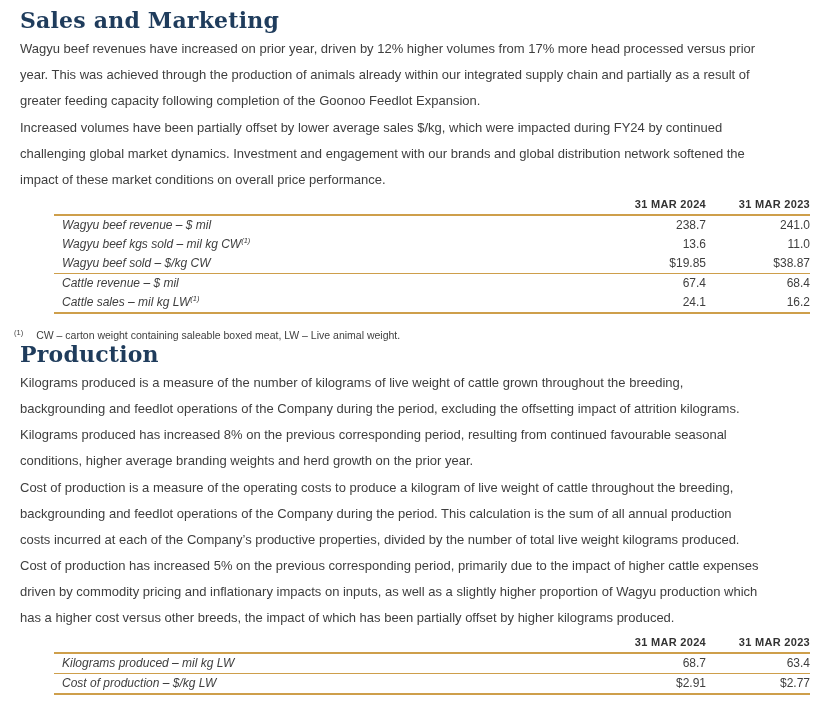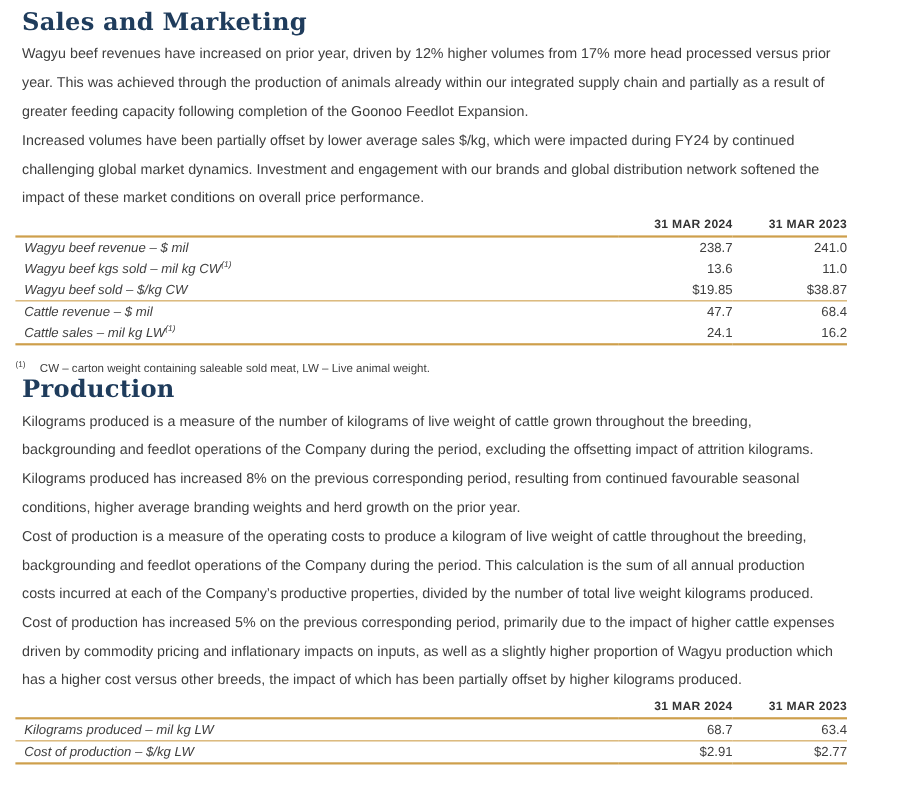--- a/index.html
+++ b/index.html
@@ -30,20 +30,21 @@
 
   .body-para {
     font-size: 13px; line-height: 26px;
     margin: 0 6px 1px 6px;
   }
 
   .data-table {
     width: 100%;
     border-collapse: collapse;
     margin-top: 2px;
+    margin-left: 40px;
   }
   .data-table th {
     font-size: 11px; font-weight: bold;
     color: var(--table-header-text);
     text-align: right;
     letter-spacing: 0.3px;
     padding: 3px 0 4px;
     border-bottom: 2px solid var(--accent-gold);
   }
   .data-table th.label-col { text-align: left; padding-left: 8px; }
@@ -99,32 +100,32 @@
           <td class="num">13.6</td>
           <td class="num">11.0</td>
         </tr>
         <tr class="group-end">
           <td class="label"><span>Wagyu beef sold – $/kg CW</span><sup></sup></td>
           <td class="num">$19.85</td>
           <td class="num">$38.87</td>
         </tr>
         <tr>
           <td class="label"><span>Cattle revenue – $ mil</span><sup></sup></td>
-          <td class="num">47.7</td>
+          <td class="num">67.4</td>
           <td class="num">68.4</td>
         </tr>
         <tr>
           <td class="label"><span>Cattle sales – mil kg LW</span><sup>(1)</sup></td>
           <td class="num">24.1</td>
           <td class="num">16.2</td>
         </tr>
       </tbody>
     </table>
 
-    <p class="footnote"><sup>(1)</sup><span>CW – carton weight containing saleable sold meat, LW – Live animal weight.</span></p>
+    <p class="footnote"><sup>(1)</sup><span>CW – carton weight containing saleable boxed meat, LW – Live animal weight.</span></p>
   </section>
 
   <section>
     <h1 class="section-heading spaced">Production</h1>
 
     <p class="body-para">Kilograms produced is a measure of the number of kilograms of live weight of cattle grown throughout the breeding, backgrounding and feedlot operations of the Company during the period, excluding the offsetting impact of attrition kilograms. Kilograms produced has increased 8% on the previous corresponding period, resulting from continued favourable seasonal conditions, higher average branding weights and herd growth on the prior year.</p>
     <p class="body-para">Cost of production is a measure of the operating costs to produce a kilogram of live weight of cattle throughout the breeding, backgrounding and feedlot operations of the Company during the period. This calculation is the sum of all annual production costs incurred at each of the Company’s productive properties, divided by the number of total live weight kilograms produced. Cost of production has increased 5% on the previous corresponding period, primarily due to the impact of higher cattle expenses driven by commodity pricing and inflationary impacts on inputs, as well as a slightly higher proportion of Wagyu production which has a higher cost versus other breeds, the impact of which has been partially offset by higher kilograms produced.</p>
 
     <table class="data-table">
       <thead>

